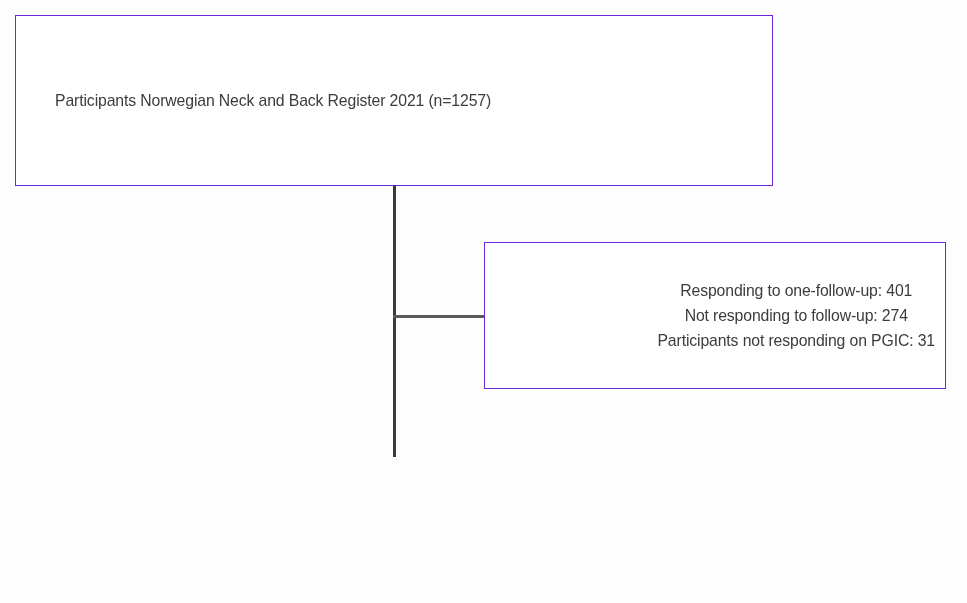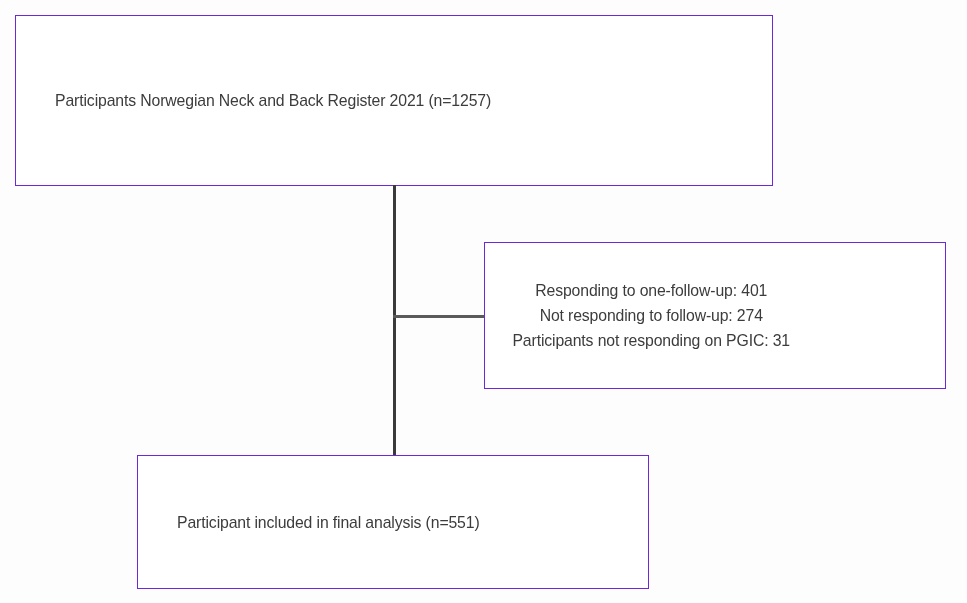--- a/index.html
+++ b/index.html
@@ -21,21 +21,21 @@
   .flow-box {
     position: absolute;
     box-sizing: border-box;
     border: 1px solid #6d28d9;
     background: #ffffff;
     display: flex;
     align-items: center;
     overflow: hidden;
   }
   .flow-box.center-text {
-    justify-content: flex-start;
+    justify-content: flex-end;
     text-align: center;
     padding-left: 17px;
   }
   .flow-box.left-text {
     justify-content: flex-start;
     text-align: left;
   }
 
   .box-text {
     color: #3c3c3c;
@@ -111,17 +111,14 @@
   <div class="connector-v" id="trunk-line"></div>
 
   <div class="connector-h" id="branch-line"></div>
 
   <div class="flow-box center-text" id="box-excluded">
     <span class="box-text centered">Responding to one-follow-up: 401
 Not responding to follow-up: 274
 Participants not responding on PGIC: 31</span>
   </div>
 
-  <div class="flow-box left-text" id="box-included">
-    <span class="box-text">Participant included in final analysis (n=551)</span>
-  </div>
 
 </div>
 
 </body></html>

